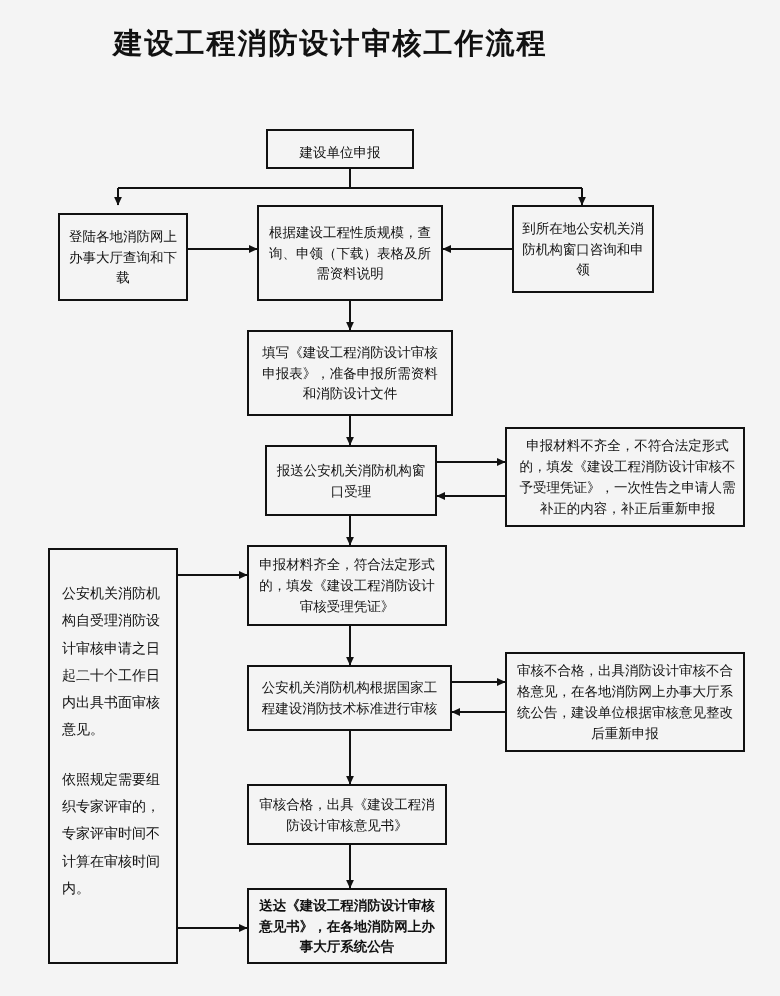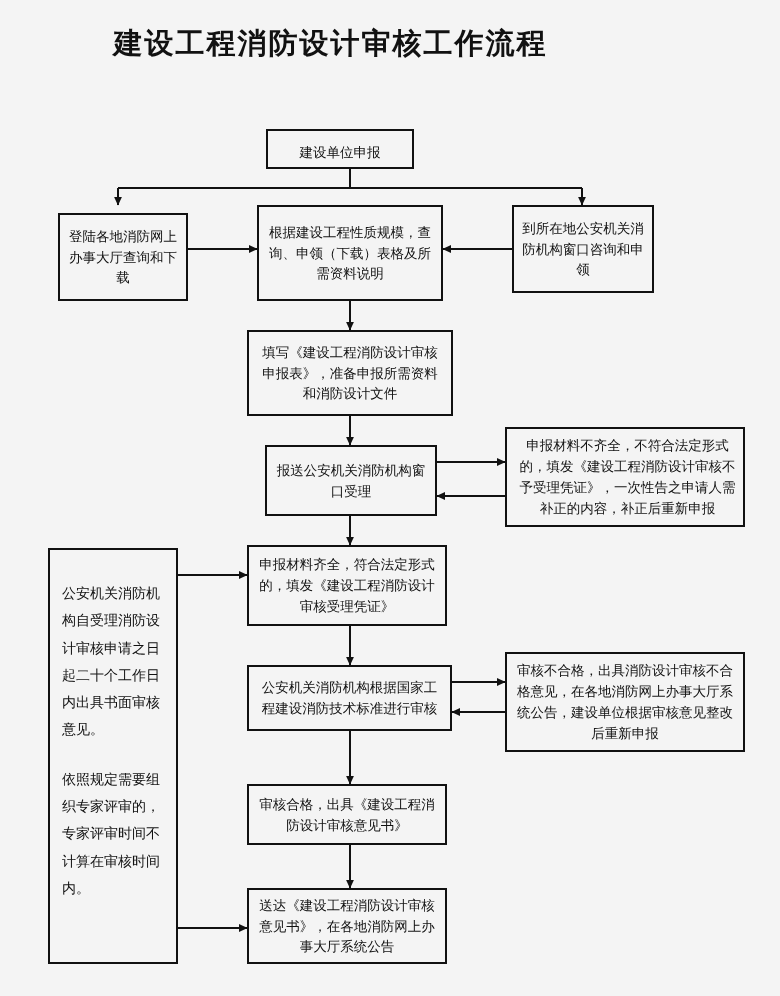--- a/index.html
+++ b/index.html
@@ -132,21 +132,21 @@
   </div>
 
   <div class="node" style="left:505px;top:652px;width:240px;height:100px;">
     <span class="txt">审核不合格，出具消防设计审核不合格意见，在各地消防网上办事大厅系统公告，建设单位根据审核意见整改后重新申报</span>
   </div>
 
   <div class="node" style="left:247px;top:784px;width:200px;height:61px;">
     <span class="txt">审核合格，出具《建设工程消防设计审核意见书》</span>
   </div>
 
-  <div class="node" style="left:247px;top:888px;width:200px;height:76px;">
+  <div class="node" style="left:247px;top:888px;width:200px;height:76px;font-weight:bold;">
     <span class="txt">送达《建设工程消防设计审核意见书》，在各地消防网上办事大厅系统公告</span>
   </div>
 
   <div class="node tall" style="left:48px;top:548px;width:130px;height:416px;">
     <div style="width:100%;">
       <span class="txt">公安机关消防机构自受理消防设计审核申请之日起二十个工作日内出具书面审核意见。</span>
       <span class="txt">依照规定需要组织专家评审的，专家评审时间不计算在审核时间内。</span>
     </div>
   </div>
 

